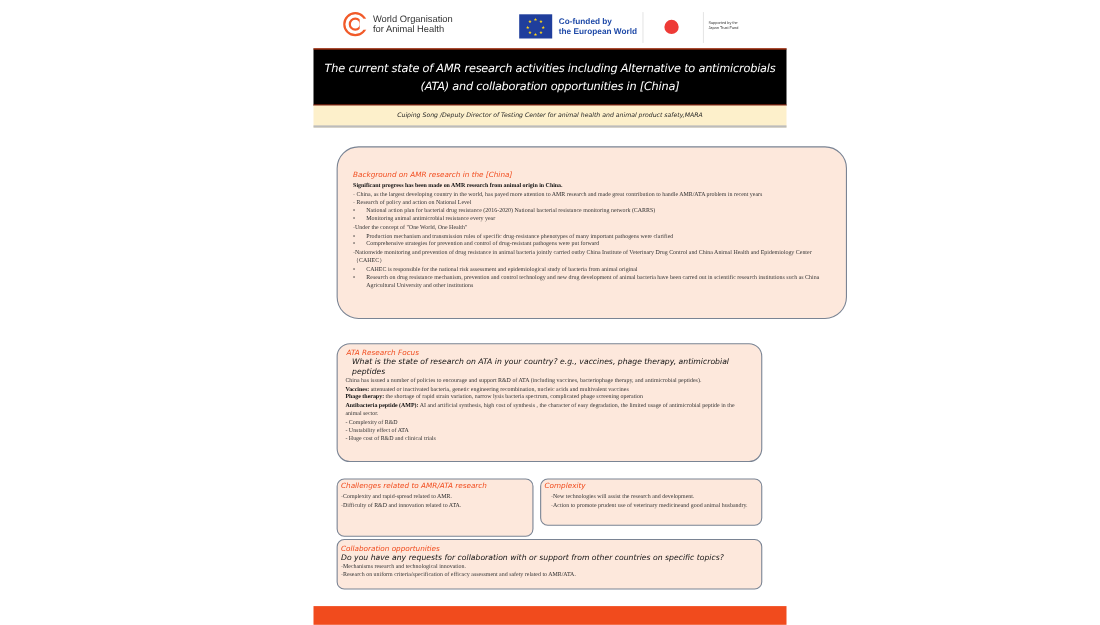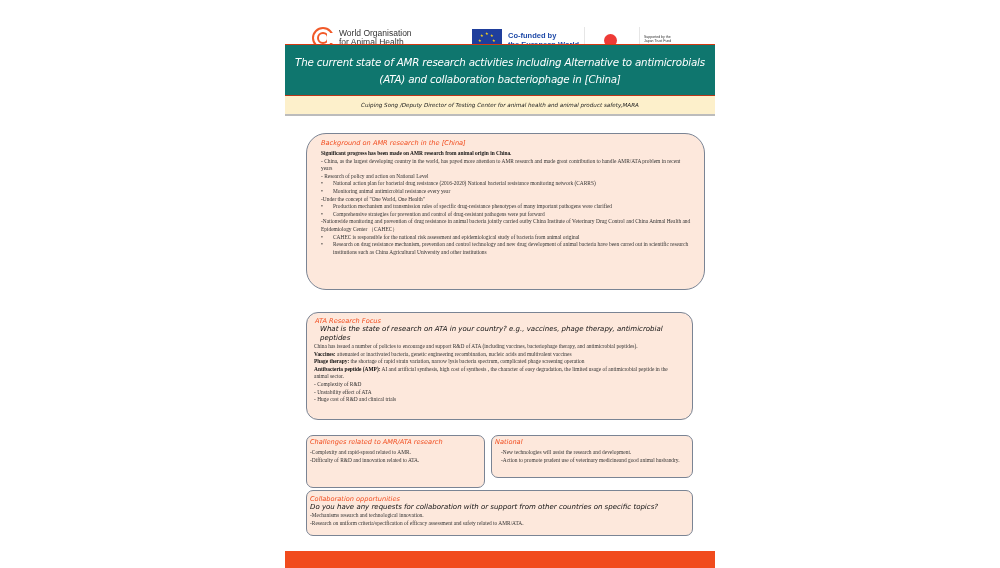--- a/index.html
+++ b/index.html
@@ -1,43 +1,43 @@
 <!DOCTYPE html>
 <html><head>
 <meta charset="utf-8">
 <style>
   html, body { margin:0; padding:0; }
   body { width:1000px; height:568px; background:#ffffff; position:relative; overflow:hidden;
          font-family:"Liberation Serif", serif; color:#222; }
   .poster { position:absolute; left:285px; top:0; width:430px; height:568px; background:#ffffff; }
-  .logos { position:absolute; left:0; top:16px; width:430px; height:28px; }
+  .logos { position:absolute; left:0; top:0; width:430px; height:28px; }
   .woah { position:absolute; left:27px; top:11px; display:flex; align-items:center; }
   .woah-mark { width:22px; height:22px; border-radius:50%; border:2.5px solid #f15a29; position:relative; box-sizing:border-box; }
   .woah-mark::before { content:""; position:absolute; left:3px; top:3px; width:12px; height:12px; border-radius:50%; border:2px solid #f15a29; box-sizing:border-box; }
   .woah-mark::after { content:""; position:absolute; right:-3px; top:4px; width:8px; height:10px; background:#fff; }
   .woah-text { margin-left:5px; font-family:"Liberation Sans", sans-serif; font-size:8.5px; line-height:9px; color:#333; }
   .eu { position:absolute; left:162px; top:13px; display:flex; align-items:center;margin-left:25px; }
   .eu-flag { width:30px; height:22px; background:#1f3e9c; position:relative; }
   .eu-flag span { position:absolute; color:#ffd617; font-size:4px; }
   .eu-text { margin-left:6px; font-family:"Liberation Sans", sans-serif; font-size:7.5px; font-weight:bold; line-height:9px; color:#1f4aa8; }
   .japan { position:absolute; left:299px; top:11px; width:54px; height:28px; border-left:1px solid #e6e6e6; border-right:1px solid #e6e6e6; }
   .japan-dot { position:absolute; left:19px; top:7px; width:13px; height:13px; border-radius:50%; background:#ee3a36; }
   .japan-text { position:absolute; left:359px; top:19px; font-family:"Liberation Sans", sans-serif; font-size:3.5px; line-height:4px; color:#333; width:50px; }
-  .title-bar { position:absolute; left:0; top:44px; width:430px; height:52px; background:#0f766e; border-top:1px solid #d43a12; border-bottom:1px solid #b9381a; box-sizing:border-box; }
+  .title-bar { position:absolute; left:0; top:44px; width:430px; height:52px; background:#000000; border-top:1px solid #d43a12; border-bottom:1px solid #b9381a; box-sizing:border-box; }
   .title-text { color:#fff; font-family:"DejaVu Sans", sans-serif; font-style:italic; font-size:10.3px; line-height:17px; text-align:center; padding-top:9px; letter-spacing:-0.2px; }
   .author-bar { position:absolute; left:0; top:96px; width:430px; height:20px; background:#fdf0cb; border-bottom:2px solid #bcbcbc; box-sizing:border-box; }
   .author-text { font-family:"DejaVu Sans", sans-serif; font-style:italic; font-size:5.6px; text-align:center; line-height:18px; color:#222; }
   .box { position:absolute; background:#fde8dc; border:1.3px solid #7a8494; box-sizing:border-box; }
   .box-title { font-family:"DejaVu Sans", sans-serif; font-style:italic; color:#f14b1d; font-size:6.6px; line-height:8px; }
   .q { font-family:"DejaVu Sans", sans-serif; font-style:italic; font-size:7px; line-height:9px; color:#111; }
   .t { font-size:5.4px; line-height:7.6px; color:#333; }
   .b { font-weight:bold; color:#111; }
   .bul { display:flex; }
   .bul .dot { width:12px; flex:none; }
-  .bg-box { left:21px; top:133px; width:399px; height:157px; border-radius:20px; padding:5px 12px 0 14px; }
+  .bg-box { left:21px; top:133px; width:464px; height:157px; border-radius:20px; padding:21px 12px 0 14px; }
   .ata-box { left:21px; top:312px; width:387px; height:108px; border-radius:12px; padding:4px 10px 0 7px; }
   .ch-box { left:21px; top:435px; width:179px; height:53px; border-radius:7px; padding:2px 4px 0 3px; }
   .sol-box { left:206px; top:435px; width:202px; height:43px; border-radius:7px; padding:2px 4px 0 3px; }
   .col-box { left:21px; top:490px; width:387px; height:46px; border-radius:7px; padding:4px 4px 0 3px; }
   .footer-bar { position:absolute; left:0; top:551px; width:430px; height:17px; background:#f14b1d; }
 </style>
 </head>
 <body>
 
 <div class="poster">
@@ -71,21 +71,21 @@
     </div>
     <div class="japan-text">
       <div>Supported by the</div>
       <div>Japan Trust Fund</div>
     </div>
   </div>
 
   <div class="title-bar">
     <div class="title-text">
       <div>The current state of AMR research activities including Alternative to antimicrobials</div>
-      <div>(ATA) and collaboration bacteriophage in [China]</div>
+      <div>(ATA) and collaboration opportunities in [China]</div>
     </div>
   </div>
 
   <div class="author-bar">
     <div class="author-text">Cuiping Song /Deputy Director of Testing Center for animal health and animal product safety,MARA</div>
   </div>
 
   <div class="box bg-box">
     <div class="box-title">Background on AMR research in the [China]</div>
     <div class="t b" style="margin-top:3px">Significant progress has been made on AMR research from animal origin in China.</div>
@@ -139,21 +139,21 @@
 
   <div class="box ch-box">
     <div class="box-title">Challenges related to AMR/ATA research</div>
     <div style="margin-top:3px">
       <div class="t">-Complexity and rapid-spread related to AMR.</div>
       <div class="t">-Difficulty of R&amp;D and innovation related to ATA.</div>
     </div>
   </div>
 
   <div class="box sol-box">
-    <div class="box-title">National</div>
+    <div class="box-title">Complexity</div>
     <div style="margin-top:3px">
       <div class="t" style="padding-left:6px">-New technologies will assist the research and development.</div>
       <div class="t" style="text-indent:6px">-Action to promote prudent use of veterinary medicineand good animal husbandry.</div>
     </div>
   </div>
 
   <div class="box col-box">
     <div class="box-title">Collaboration opportunities</div>
     <div class="q">Do you have any requests for collaboration with or support from other countries on specific topics?</div>
     <div class="t">-Mechanisms research and technological innovation.</div>

